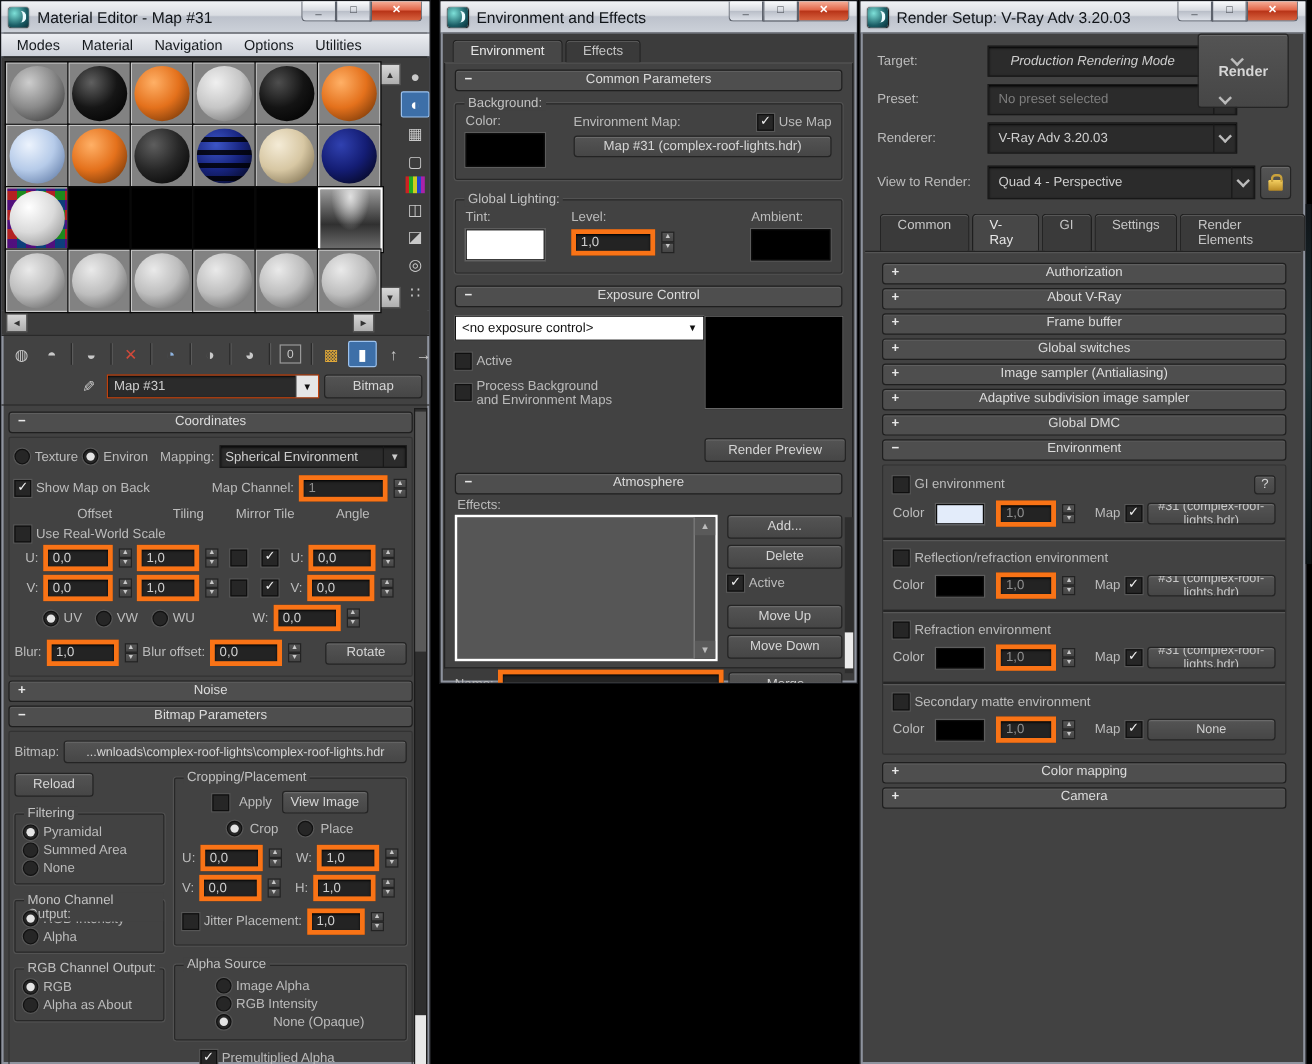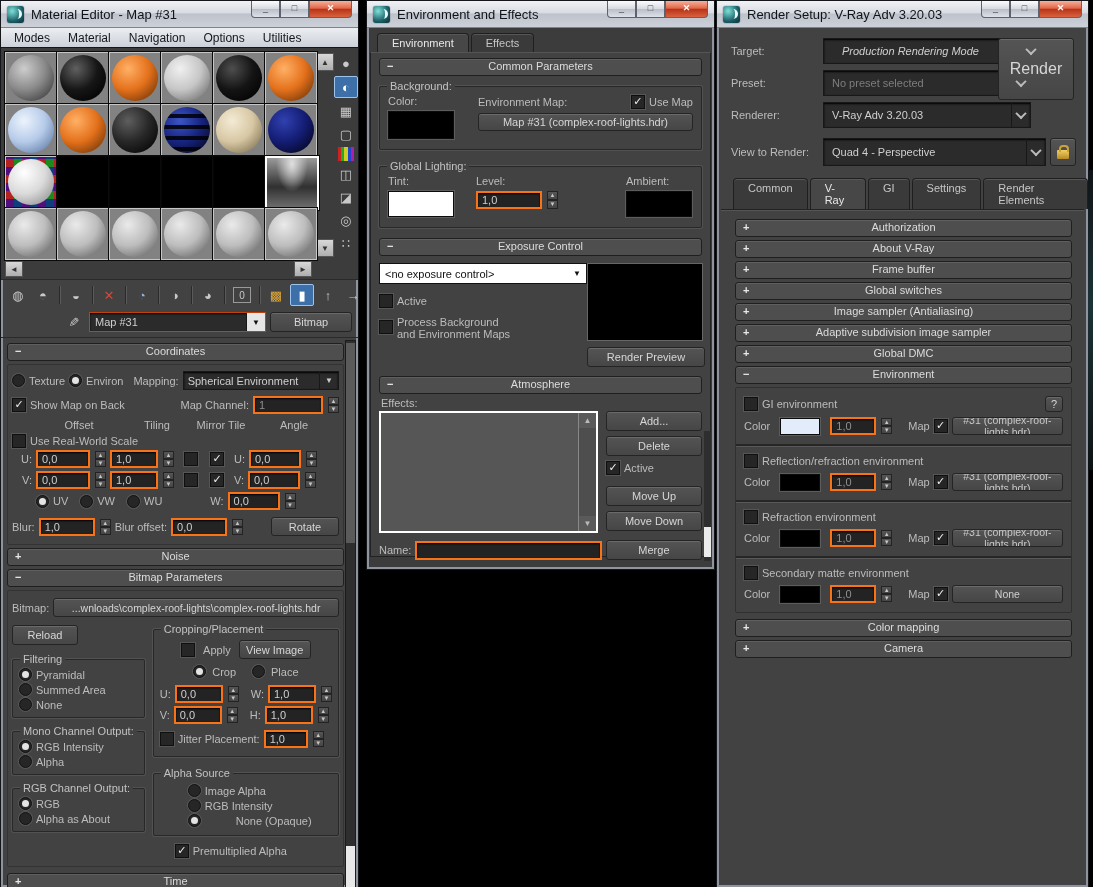--- a/index.html
+++ b/index.html
@@ -15,21 +15,21 @@
   .winbtn{width:27px;height:16px;border:1px solid #5d626c;border-top:none;color:#3a3f46;
     font-size:9px;line-height:14px;text-align:center;background:linear-gradient(#fbfcfd,#d7dae0 48%,#b9bec8 52%,#dde1e8);}
   .winbtn.first{border-radius:0 0 0 4px;}
   .winbtn.close{width:41px;border-radius:0 0 4px 0;color:#fff;font-weight:bold;
     background:linear-gradient(#f6b09a,#e2674a 45%,#b83418 52%,#d8623f);}
   .rollhdr{height:16px;background:#4e4e4e;border:1px solid #1f1f1f;box-shadow:0 1px 0 #5f5f5f inset;border-radius:3px;
     color:#dcdcdc;text-align:center;line-height:15px;position:relative;margin:3px 0;}
   .rollhdr .pm{position:absolute;left:7px;top:0;font-weight:bold;color:#e8e8e8;}
   .btn{background:linear-gradient(#545454,#464646);border:1px solid #242424;box-shadow:0 1px 0 #6a6a6a inset;
     border-radius:3px;color:#d6d6d6;text-align:center;display:inline-flex;align-items:center;justify-content:center;cursor:default;}
-  .field{background:#232323;border:2px solid #f97316;box-shadow:0 1px 2px #000 inset;color:#cfcfcf;
+  .field{background:#232323;border:4px solid #f97316;box-shadow:0 1px 2px #000 inset;color:#cfcfcf;
     padding:1px 4px;white-space:nowrap;overflow:hidden;}
   .spin{width:11px;display:inline-flex;flex-direction:column;margin-left:1px;}
   .spin i{flex:1;background:linear-gradient(#565656,#454545);border:1px solid #232323;font-style:normal;
     color:#c8c8c8;font-size:6px;line-height:6px;text-align:center;}
   .cb{width:12px;height:12px;background:#262626;border:1px solid #0f0f0f;box-shadow:0 0 0 1px #565656;
     color:#f0f0f0;font-size:11px;line-height:11px;text-align:center;flex:none;}
   .radio{width:11px;height:11px;border-radius:50%;background:#262626;border:1px solid #111;
     box-shadow:0 0 0 1px #565656;position:relative;flex:none;}
   .radio.sel::after{content:"";position:absolute;inset:2px;background:#e4e4e4;border-radius:50%;}
   .row{display:flex;align-items:center;gap:4px;}
@@ -515,21 +515,21 @@
           <span class="lbl">Active</span>
         </div>
         <div class="row" style="margin-top:8px;align-items:flex-start;">
           <span class="cb" style="margin-top:4px;"></span>
           <span class="lbl"><span>Process Background</span><br>
           <span>and Environment Maps</span></span>
         </div>
       </div>
       <div style="width:118px;">
         <div style="width:114px;height:76px;background:#000;border:1px solid #666;"></div>
-        <span class="btn" style="width:116px;height:18px;margin-top:6px;">Render Preview</span>
+        <span class="btn" style="width:116px;height:18px;margin-top:24px;">Render Preview</span>
       </div>
     </div>
 
     <div class="rollhdr">
       <span class="pm">−</span><span>Atmosphere</span></div>
     <div class="lbl" style="margin:2px 0 2px 2px;">Effects:</div>
     <div style="display:flex;gap:8px;">
       <div style="flex:1;height:118px;background:#565656;border:2px solid #fff;display:flex;">
         <div style="margin-left:auto;width:17px;background:#4e4e4e;border-left:1px solid #888;display:flex;flex-direction:column;justify-content:space-between;">
           <span class="scrollbtn" style="height:15px;background:#5a5a5a;color:#bbb;border:none;">▲</span>
@@ -562,21 +562,21 @@
   <div class="titlebar">
     <span class="appicon"></span>
     <span>Render Setup: V-Ray Adv 3.20.03</span>
     <span class="winbtns">
       <span class="winbtn first">_</span>
       <span class="winbtn">□</span>
       <span class="winbtn close">✕</span>
     </span>
   </div>
   <div style="position:relative;padding:10px 12px 0 14px;">
-    <span class="btn" style="position:absolute;right:14px;top:10px;width:74px;height:60px;font-size:16px;">Render</span>
+    <span class="btn" style="position:absolute;right:14px;top:0;width:74px;height:60px;font-size:12px;font-weight:bold;">Render</span>
     <div class="row" style="height:26px;">
       <span class="lbl" style="width:88px;">Target:</span>
       <div class="combo-dark" style="width:198px;height:24px;padding-left:18px;font-style:italic;">
         <span>Production Rendering Mode</span>
           <span class="arrow">
             <span class="chev"></span>
           </span>
         </div>
     </div>
     <div class="row" style="height:26px;margin-top:6px;">

